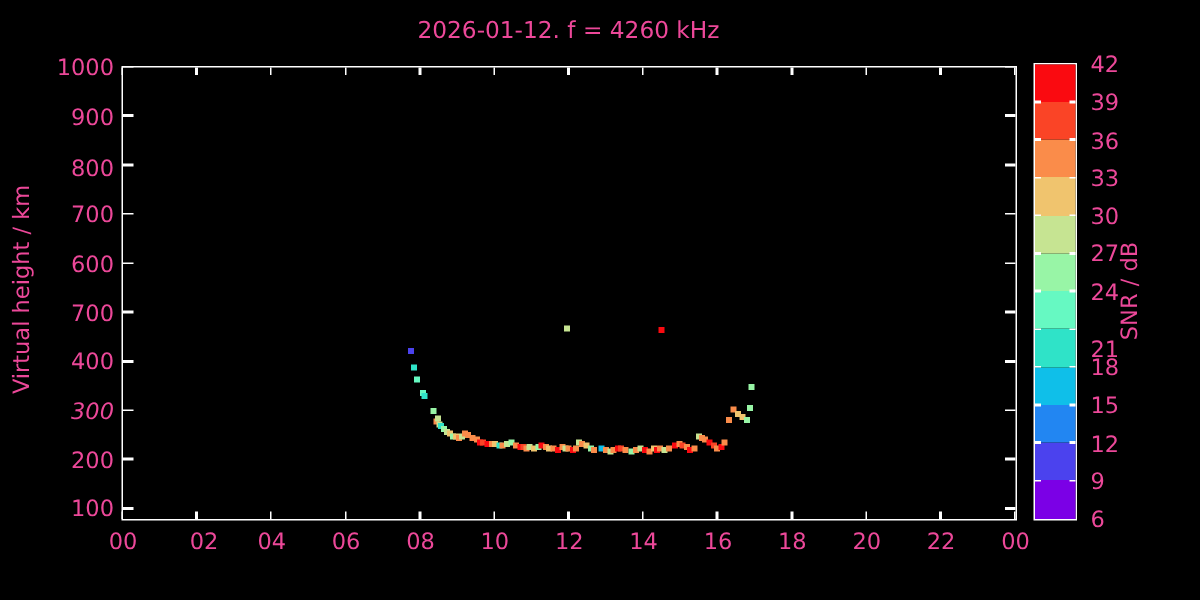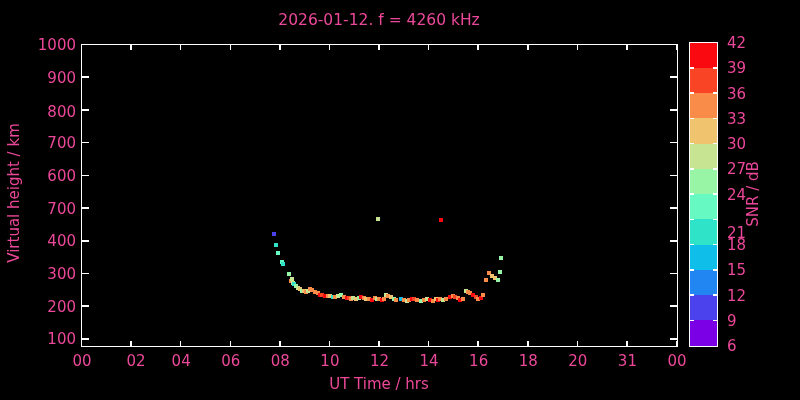--- a/index.html
+++ b/index.html
@@ -175,46 +175,45 @@
         <div class="pt" style="left: 411.029px; top: 231.929px; background: rgb(240, 196, 110);"></div>
         <div class="pt" style="left: 414.004px; top: 233.892px; background: rgb(152, 245, 166);"></div>
         <div class="pt" style="left: 416.979px; top: 225.059px; background: rgb(152, 245, 166);"></div>
         <div class="pt" style="left: 417.971px; top: 211.972px; background: rgb(152, 245, 166);"></div>
       </div>
   </div>
 
   <div id="ytick-labels">
       <div class="ytick-label" style="top: 339.457px;">100</div>
       <div class="ytick-label" style="top: 306.739px;">200</div>
-      <div class="ytick-label" style="top: 274.022px;">300</div>
+      <div class="ytick-label" style="top: 274.022px; font-style: italic;">300</div>
       <div class="ytick-label" style="top: 241.304px;">400</div>
       <div class="ytick-label" style="top: 208.587px;">700</div>
       <div class="ytick-label" style="top: 175.87px;">600</div>
       <div class="ytick-label" style="top: 143.152px;">700</div>
       <div class="ytick-label" style="top: 112px;">800</div>
       <div class="ytick-label" style="top: 77.7174px;">900</div>
       <div class="ytick-label" style="top: 45px;">1000</div>
     </div>
   <div id="xtick-labels">
       <div class="xtick-label" style="left: 82px;">00</div>
       <div class="xtick-label" style="left: 136px;">02</div>
       <div class="xtick-label" style="left: 181.167px;">04</div>
       <div class="xtick-label" style="left: 230.75px;">06</div>
       <div class="xtick-label" style="left: 280.333px;">08</div>
       <div class="xtick-label" style="left: 329.917px;">10</div>
       <div class="xtick-label" style="left: 379.5px;">12</div>
       <div class="xtick-label" style="left: 429.083px;">14</div>
       <div class="xtick-label" style="left: 478.667px;">16</div>
       <div class="xtick-label" style="left: 528.25px;">18</div>
       <div class="xtick-label" style="left: 577.833px;">20</div>
-      <div class="xtick-label" style="left: 627.417px;">31</div>
+      <div class="xtick-label" style="left: 627.417px;">22</div>
       <div class="xtick-label" style="left: 677px;">00</div>
     </div>
 
-  <div class="xlabel">UT Time / hrs</div>
 
   <div class="cbar">
     <div id="cbar-segments">
         <div class="cbar-seg" style="top: 277.75px; height: 25.25px; background: rgb(123, 0, 230);"></div>
         <div class="cbar-seg" style="top: 252.5px; height: 25.25px; background: rgb(75, 66, 238);"></div>
         <div class="cbar-seg" style="top: 227.25px; height: 25.25px; background: rgb(34, 134, 242);"></div>
         <div class="cbar-seg" style="top: 202px; height: 25.25px; background: rgb(15, 191, 233);"></div>
         <div class="cbar-seg" style="top: 176.75px; height: 25.25px; background: rgb(47, 227, 200);"></div>
         <div class="cbar-seg" style="top: 151.5px; height: 25.25px; background: rgb(102, 249, 194);"></div>
         <div class="cbar-seg" style="top: 126.25px; height: 25.25px; background: rgb(152, 245, 166);"></div>

